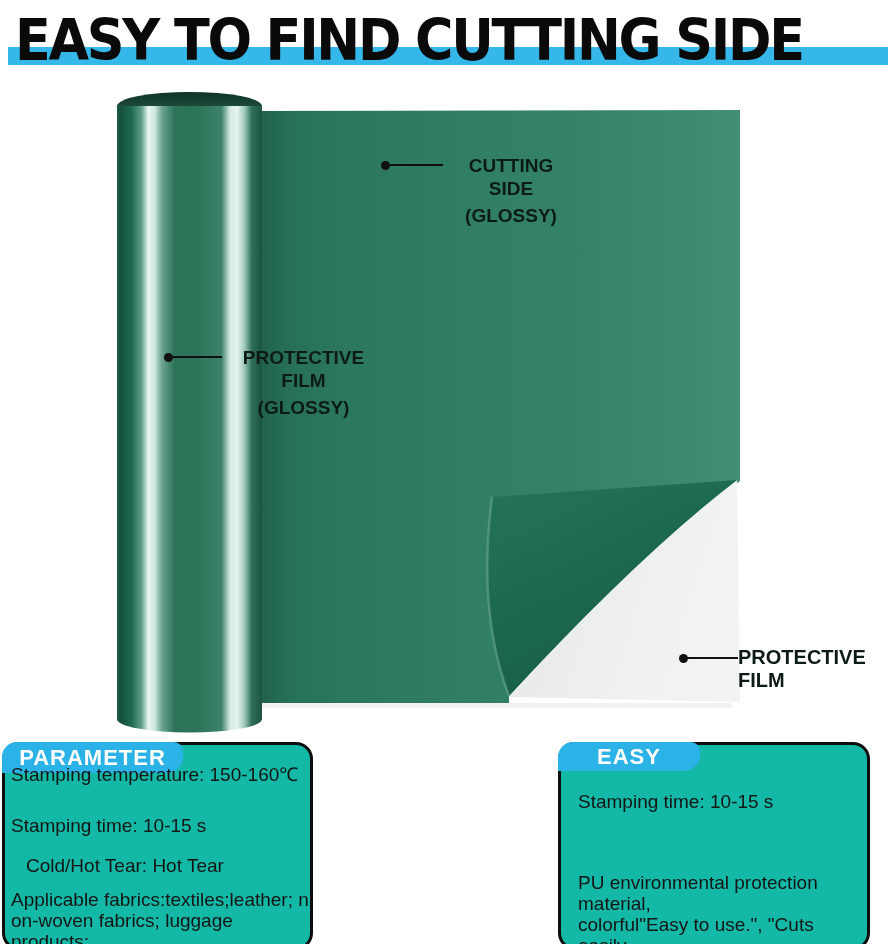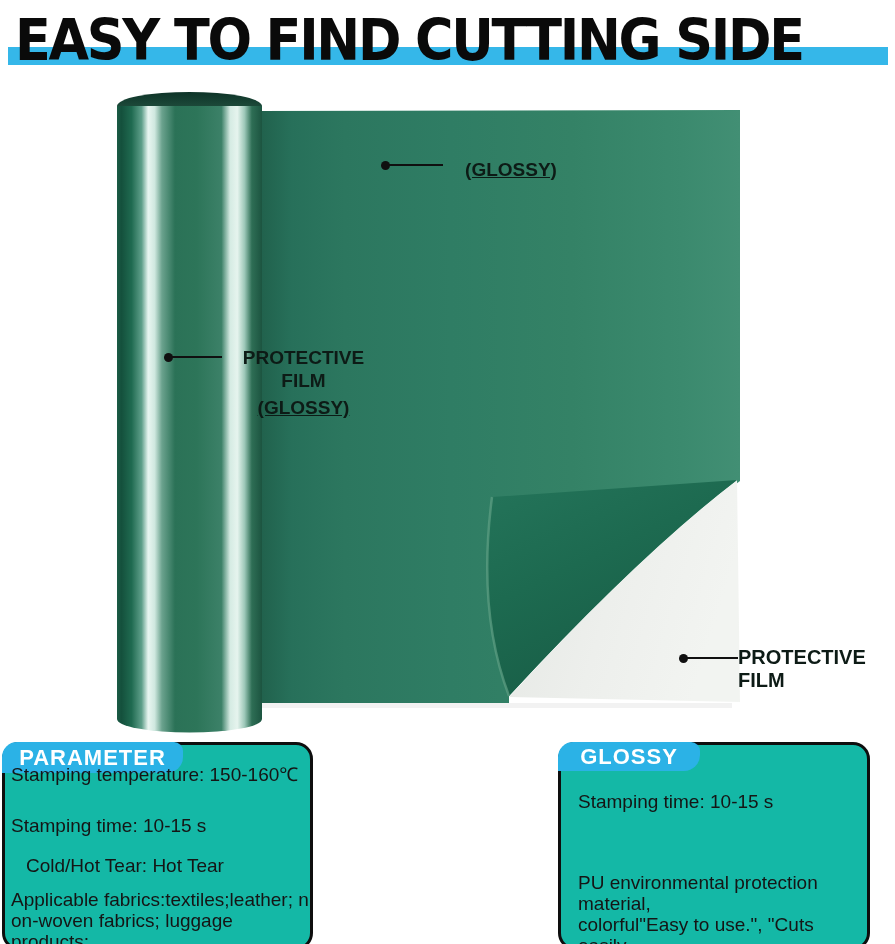--- a/index.html
+++ b/index.html
@@ -17,21 +17,21 @@
 
   
   .scene{position:absolute;left:0;top:55px;}
 
   
   .callout-dot{position:absolute;width:9px;height:9px;border-radius:50%;background:#101010;}
   .callout-line{position:absolute;height:2px;background:#101010;}
   .callout-text{position:absolute;color:#0d1b16;font-size:19px;line-height:23px;
     font-weight:700;text-align:center;}
   .callout-text.single{text-align:left;font-size:20px;}
-  .callout-sub{font-weight:700;text-decoration:underline;}
+  .callout-sub{font-weight:700;}
 
   
   .info-box{position:absolute;background:#14b8a6;border:3px solid #0e0e0e;border-radius:17px;
     box-sizing:border-box;}
   .box-tab{position:absolute;top:-3px;left:-3px;background:var(--tab-cyan,#2bb2e6);
     color:#ffffff;font-weight:bold;display:flex;align-items:center;justify-content:center;
     border-radius:15px 9px 16px 0;letter-spacing:1px;}
   .param-tab{width:181px;height:31px;font-size:22px;}
   .merit-tab{width:142px;height:29px;font-size:22px;}
   .box-line{position:absolute;margin:0;color:#151515;font-size:19px;line-height:21px;
@@ -101,20 +101,21 @@
     <path d="M492,483 Q477,598 509,682" fill="none" stroke="#5fa084" stroke-width="2.5" opacity="0.7"></path>
 
     <ellipse cx="189.5" cy="92" rx="72.5" ry="14" fill="url(#gCap)"></ellipse>
     <rect x="117" y="92" width="145" height="613" fill="url(#gRoll)"></rect>
     <ellipse cx="189.5" cy="705" rx="72.5" ry="13.5" fill="url(#gRoll)"></ellipse>
   </svg>
 
   <div class="callout-dot" style="left:381px;top:147px;"></div>
   <div class="callout-line" style="left:386px;top:150px;width:57px;"></div>
   <div class="callout-text" style="left:444px;top:140px;width:134px;">
+    <div>CUTTING SIDE</div>
     <div class="callout-sub" style="margin-top:4px;">(GLOSSY)</div>
   </div>
 
   <div class="callout-dot" style="left:164px;top:339px;"></div>
   <div class="callout-line" style="left:169px;top:342px;width:53px;"></div>
   <div class="callout-text" style="left:222px;top:332px;width:163px;">
     <div>PROTECTIVE FILM</div>
     <div class="callout-sub" style="margin-top:4px;">(GLOSSY)</div>
   </div>
 
@@ -126,20 +127,20 @@
     <div class="box-tab param-tab">PARAMETER</div>
     <p class="box-line" style="left:6px;top:19px;">Stamping temperature: 150-160℃</p>
     <p class="box-line" style="left:6px;top:70px;">Stamping time: 10-15 s</p>
     <p class="box-line" style="left:21px;top:110px;">Cold/Hot Tear: Hot Tear</p>
     <p class="box-line" style="left:6px;top:144px;">Applicable fabrics:textiles;leather; n
 on-woven fabrics; luggage products;
  Oxford cloth</p>
   </div>
 
   <div class="info-box" style="left:558px;top:728px;width:312px;height:208px;">
-    <div class="box-tab merit-tab">GLOSSY</div>
+    <div class="box-tab merit-tab">EASY</div>
     <p class="box-line" style="left:17px;top:46px;">Stamping time: 10-15 s</p>
     <p class="box-line" style="left:17px;top:127px;">PU environmental protection material,
  colorful"Easy to use.", "Cuts easily,
 easy weeding</p>
   </div>
 
 </div>
 
 </body></html>

